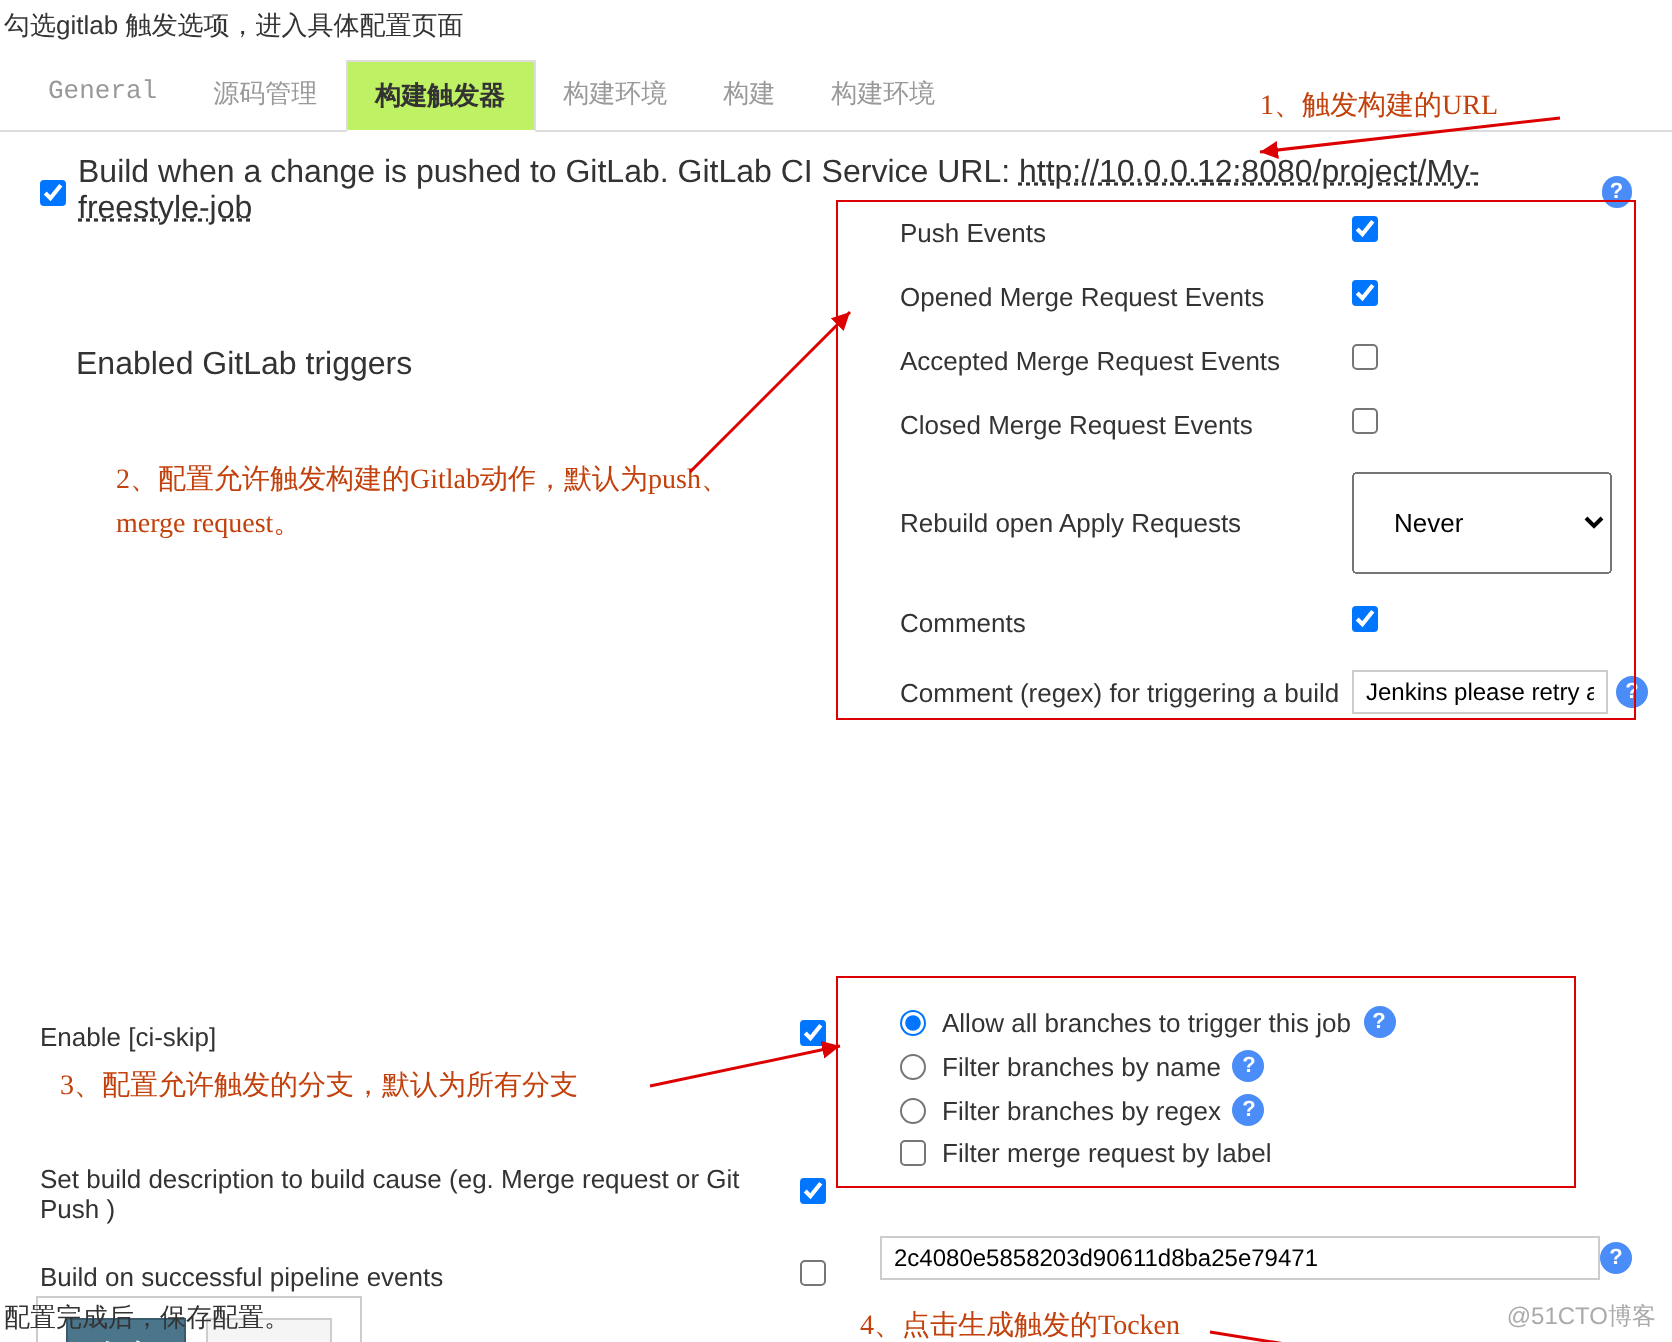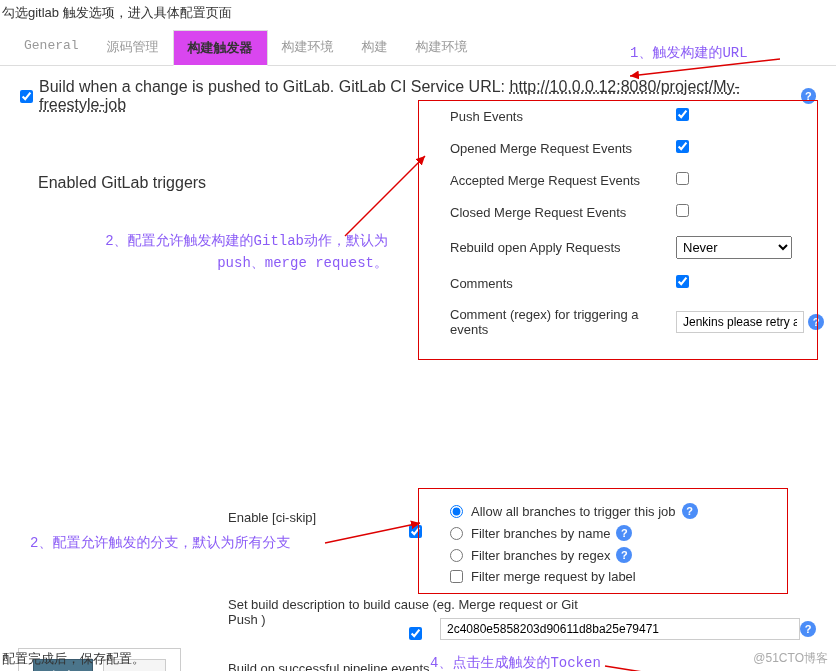--- a/index.html
+++ b/index.html
@@ -1,36 +1,36 @@
 <!DOCTYPE html>
 <html><head>
 <meta charset="utf-8">
 <style>
 * { box-sizing: border-box; margin: 0; padding: 0; }
 body { font-family: Arial, "Microsoft YaHei", sans-serif; font-size: 13px; color: #333; background: #fff; width: 836px; position: relative; }
 .header-text { padding: 4px 2px; font-size: 13px; }
 .tabs { display: flex; border-bottom: 1px solid #ddd; padding: 0 10px; margin-top: 4px; }
 .tab { padding: 8px 14px; color: #999; cursor: pointer; font-size: 13px; font-family: Liberation Mono, monospace; }
-.tab.active { color: #333; border: 1px solid #ddd; border-bottom: 1px solid #fff; margin-bottom: -1px; background: #d946ef; font-weight: bold; }
+.tab.active { color: #333; border: 1px solid #ddd; border-bottom: 1px solid #fff; margin-bottom: -1px; background: #bef264; font-weight: bold; }
 .content { padding: 6px 20px 60px 20px; position: relative; }
 .row { display: flex; align-items: center; padding: 6px 0; }
 .row-label { font-size: 16px; color: #333; }
 .indent { padding-left: 18px; margin-top: 48px; }
 input[type=checkbox] { margin-right: 6px; }
 .url-text { color: #333; text-decoration: underline dotted; }
-.annotation { color: #8b5cf6; font-size: 14px; position: absolute; font-family: Liberation Mono, monospace; text-align: right; }
+.annotation { color: #c2410c; font-size: 14px; position: absolute; font-family: Liberation Serif, serif; }
 .help-icon { display: inline-flex; width: 16px; height: 16px; border-radius: 50%; background: #4b8df8; color: #fff; font-weight: bold; font-size: 11px; align-items: center; justify-content: center; cursor: pointer; }
 .red-box { border: 1px solid #d00; position: absolute; pointer-events: none; }
 .triggers-table { margin-left: 420px; width: 396px; }
 .trigger-row { display: flex; align-items: center; padding: 8px 10px; }
 .trigger-label { flex: 1; font-size: 13px; }
 .trigger-control { width: 150px; text-align: left; }
-select { width: 116px; padding: 2px; font-size: 13px; }
+select { width: 130px; padding: 16px; font-size: 13px; }
 input[type=text] { padding: 3px 6px; font-size: 12px; border: 1px solid #ccc; }
-.option-row { display: flex; align-items: center; padding: 4px 0; flex-direction: column; }
+.option-row { display: flex; align-items: center; padding: 4px 0; }
 .option-row-label { width: 380px; font-size: 13px; }
 .option-row-control { }
 .branches-box { margin-left: 420px; width: 370px; padding: 8px 10px; }
 .branch-row { display: flex; align-items: center; padding: 3px 0; font-size: 13px; }
 .branch-row input { margin-right: 8px; }
 .token-input { margin-left: 420px; width: 360px; padding: 4px 6px; font-size: 13px; border: 1px solid #ccc; }
 .footer-btns { position: absolute; left: 18px; top: 582px; border: 1px solid #ccc; padding: 10px 14px 10px 14px; display: flex; gap: 10px; background: #fff; }
 .btn-save { background: #4b758b; color: #fff; border: 1px solid #3a5a6e; padding: 8px 16px; font-size: 13px; cursor: pointer; font-weight: bold; }
 .btn-apply { background: #f5f5f5; color: #333; border: 1px solid #ccc; padding: 8px 14px; font-size: 13px; cursor: pointer; }
 .secret-label { position: absolute; left: 38px; top: 590px; color: #bbb; font-size: 13px; z-index: -1; }
@@ -89,21 +89,21 @@
         <select>
           <option>Never</option>
         </select>
       </span>
     </div>
     <div class="trigger-row">
       <span class="trigger-label">Comments</span>
       <span class="trigger-control"><input type="checkbox" checked="" style=""></span>
     </div>
     <div class="trigger-row">
-      <span class="trigger-label">Comment (regex) for triggering a events</span>
+      <span class="trigger-label">Comment (regex) for triggering a build</span>
       <span class="trigger-control" style="display:flex;align-items:center;gap:4px;">
         <input type="text" style="width: 128px;" value="Jenkins please retry a bui">
         <span class="help-icon">?</span>
       </span>
     </div>
   </div>
 
   <div style="height:260px"></div>
 
   <div class="option-row indent">
@@ -146,21 +146,21 @@
   </div>
 
   <input type="text" class="token-input" style="position: absolute; top: 552px;" value="2c4080e5858203d90611d8ba25e79471">
   <span class="help-icon" style="position:absolute; top:555px; right:20px;">?</span>
 
   <div class="red-box" style="left:418px; top:34px; width:400px; height:260px;"></div>
   <div class="red-box" style="left:418px; top:422px; width:370px; height:106px;"></div>
 
   <div class="annotation" style="left:630px; top:-22px;">1、触发构建的URL</div>
   <div class="annotation" style="left:58px; top:164px; width:330px; line-height:1.6;">2、配置允许触发构建的Gitlab动作，默认为push、merge request。</div>
-  <div class="annotation" style="left:30px; top:468px;">2、配置允许触发的分支，默认为所有分支</div>
+  <div class="annotation" style="left:30px; top:468px;">3、配置允许触发的分支，默认为所有分支</div>
   <div class="annotation" style="left:430px; top:588px;">4、点击生成触发的Tocken</div>
 
   <svg class="arrow" style="left:620px; top:-12px;" width="170" height="30">
     <defs>
         <marker id="ah1" markerWidth="8" markerHeight="8" refX="6" refY="3" orient="auto">
           <path d="M0,0 L6,3 L0,6 Z" fill="#d00"></path>
         </marker>
       </defs>
     <line x1="160" y1="5" x2="10" y2="22" stroke="#d00" stroke-width="1.5" marker-end="url(#ah1)"></line>
   </svg>

